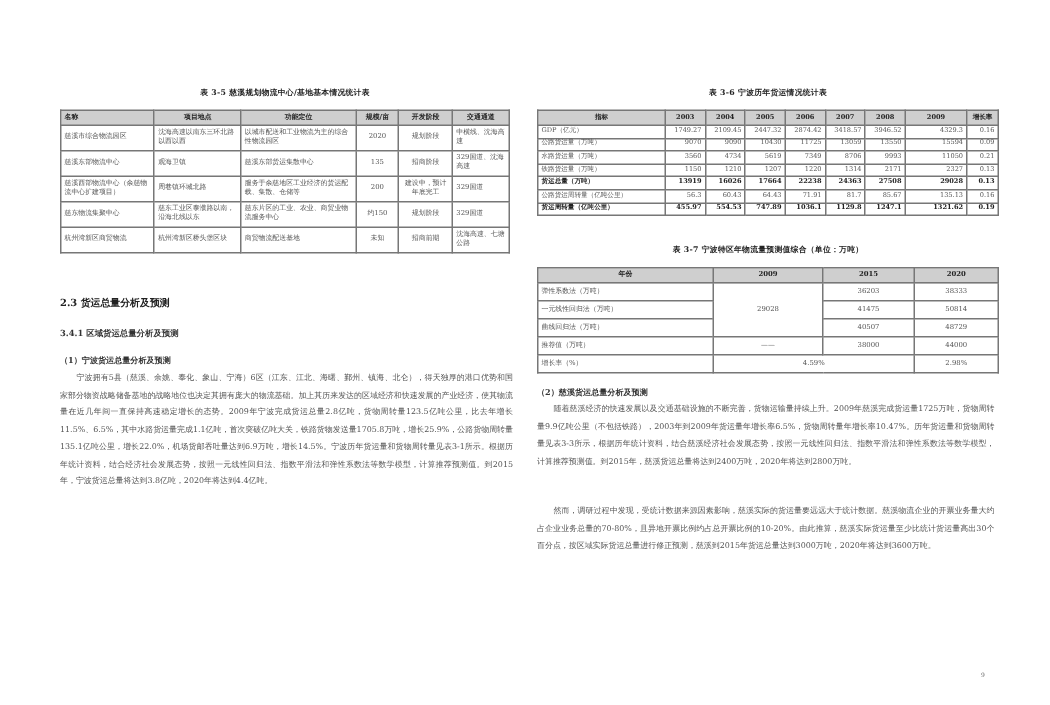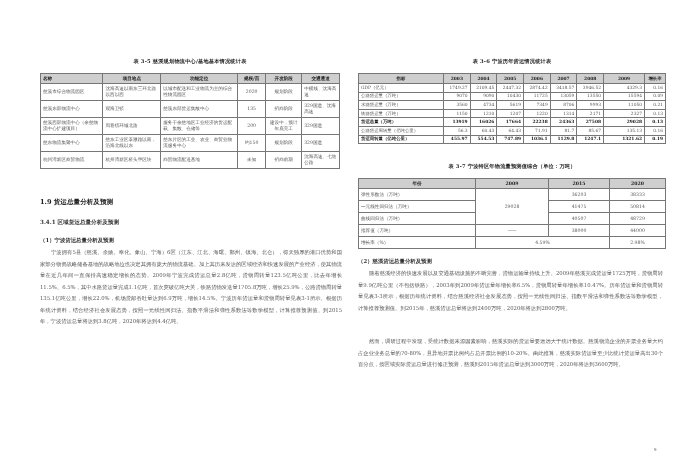--- a/index.html
+++ b/index.html
@@ -82,21 +82,21 @@
         <td>杭州湾新区桥头堡区块</td>
         <td>商贸物流配送基地</td>
         <td class="c">未知</td>
         <td class="c">招商前期</td>
         <td>沈海高速、七塘公路</td>
       </tr>
     </tbody>
   </table>
 </div>
 
-<h3 class="sec" style="left:40px;top:198px">1.9 货运总量分析及预测</h3>
+<h3 class="sec" style="left:40px;top:198px">2.3 货运总量分析及预测</h3>
 <h4 class="sub" style="left:40px;top:219px">3.4.1 区域货运总量分析及预测</h4>
 <h5 class="item" style="left:40px;top:237px">（1）宁波货运总量分析及预测</h5>
 <p class="body" style="left:40px;top:247px;width:302px">宁波拥有5县（慈溪、余姚、奉化、象山、宁海）6区（江东、江北、海曙、鄞州、镇海、北仑），得天独厚的港口优势和国家部分物资战略储备基地的战略地位也决定其拥有庞大的物流基础。加上其历来发达的区域经济和快速发展的产业经济，使其物流量在近几年间一直保持高速稳定增长的态势。2009年宁波完成货运总量2.8亿吨，货物周转量123.5亿吨公里，比去年增长11.5%、6.5%，其中水路货运量完成1.1亿吨，首次突破亿吨大关，铁路货物发送量1705.8万吨，增长25.9%，公路货物周转量135.1亿吨公里，增长22.0%，机场货邮吞吐量达到6.9万吨，增长14.5%。宁波历年货运量和货物周转量见表3-1所示。根据历年统计资料，结合经济社会发展态势，按照一元线性回归法、指数平滑法和弹性系数法等数学模型，计算推荐预测值。到2015年，宁波货运总量将达到3.8亿吨，2020年将达到4.4亿吨。</p>
 
 <div class="col right">
   <div class="caption">表 3-6  宁波历年货运情况统计表</div>
   <table class="t36">
     <thead>
       <tr>
         <th style="width:80px">指标</th>

